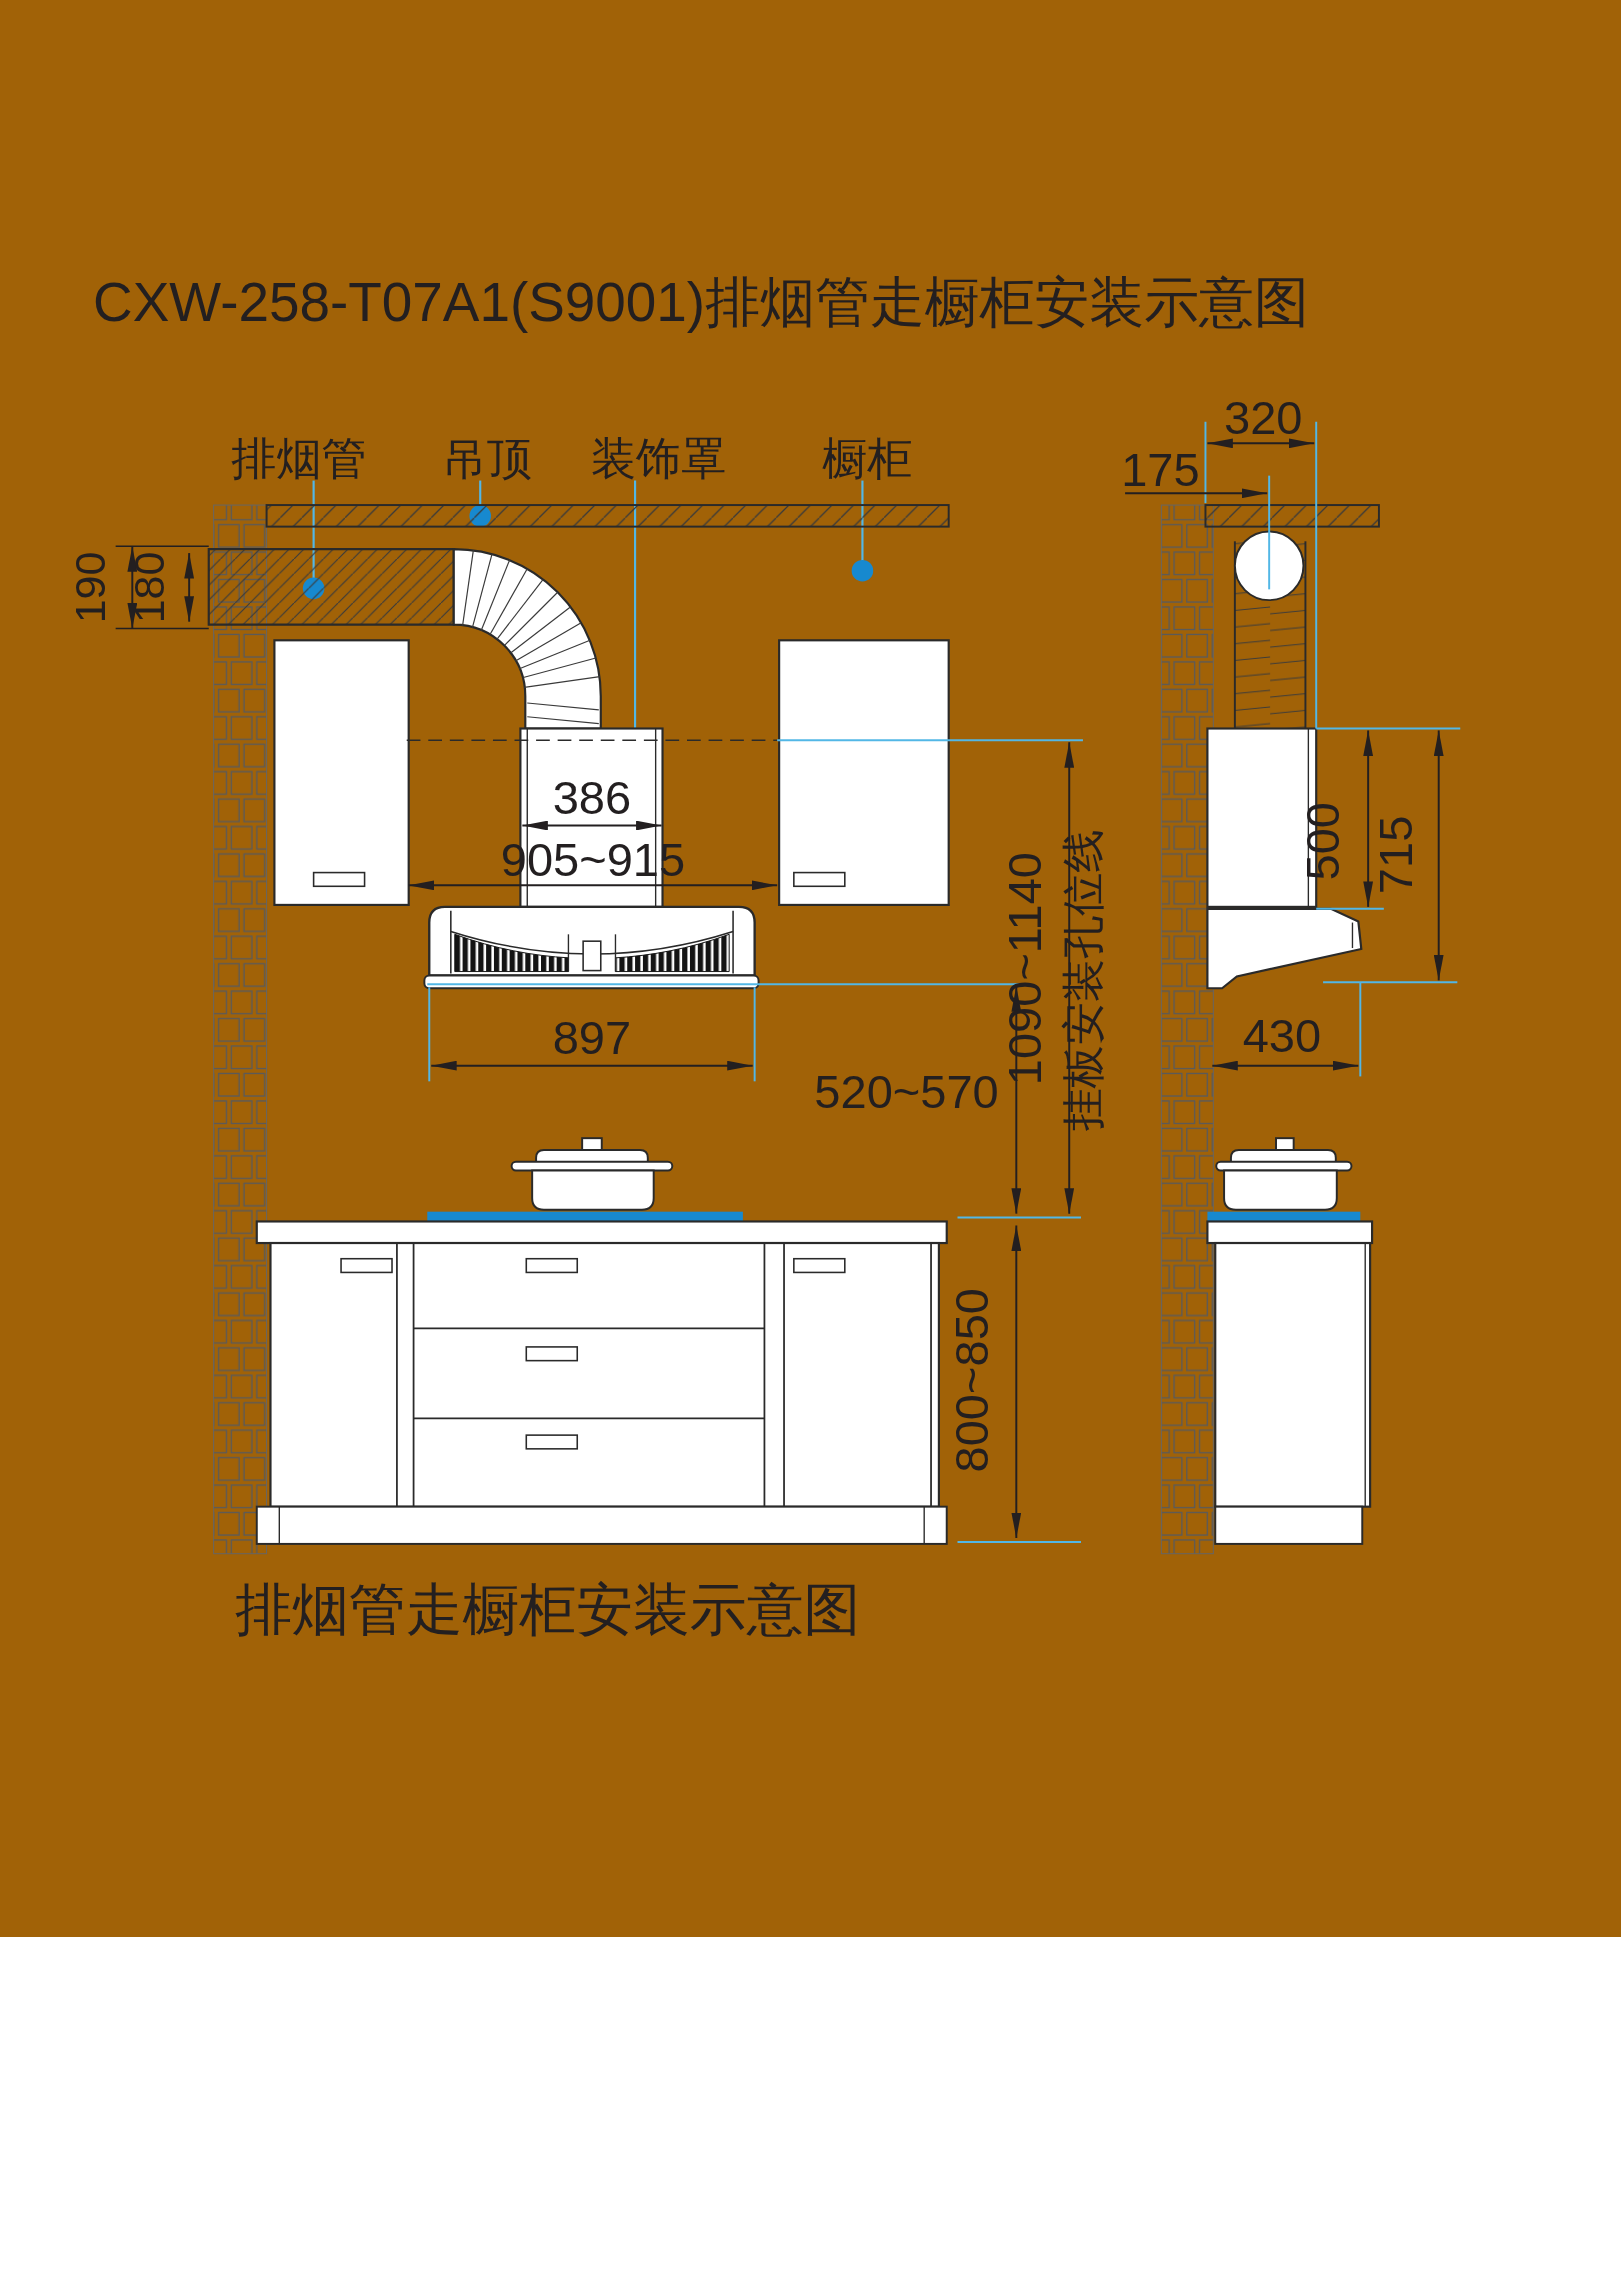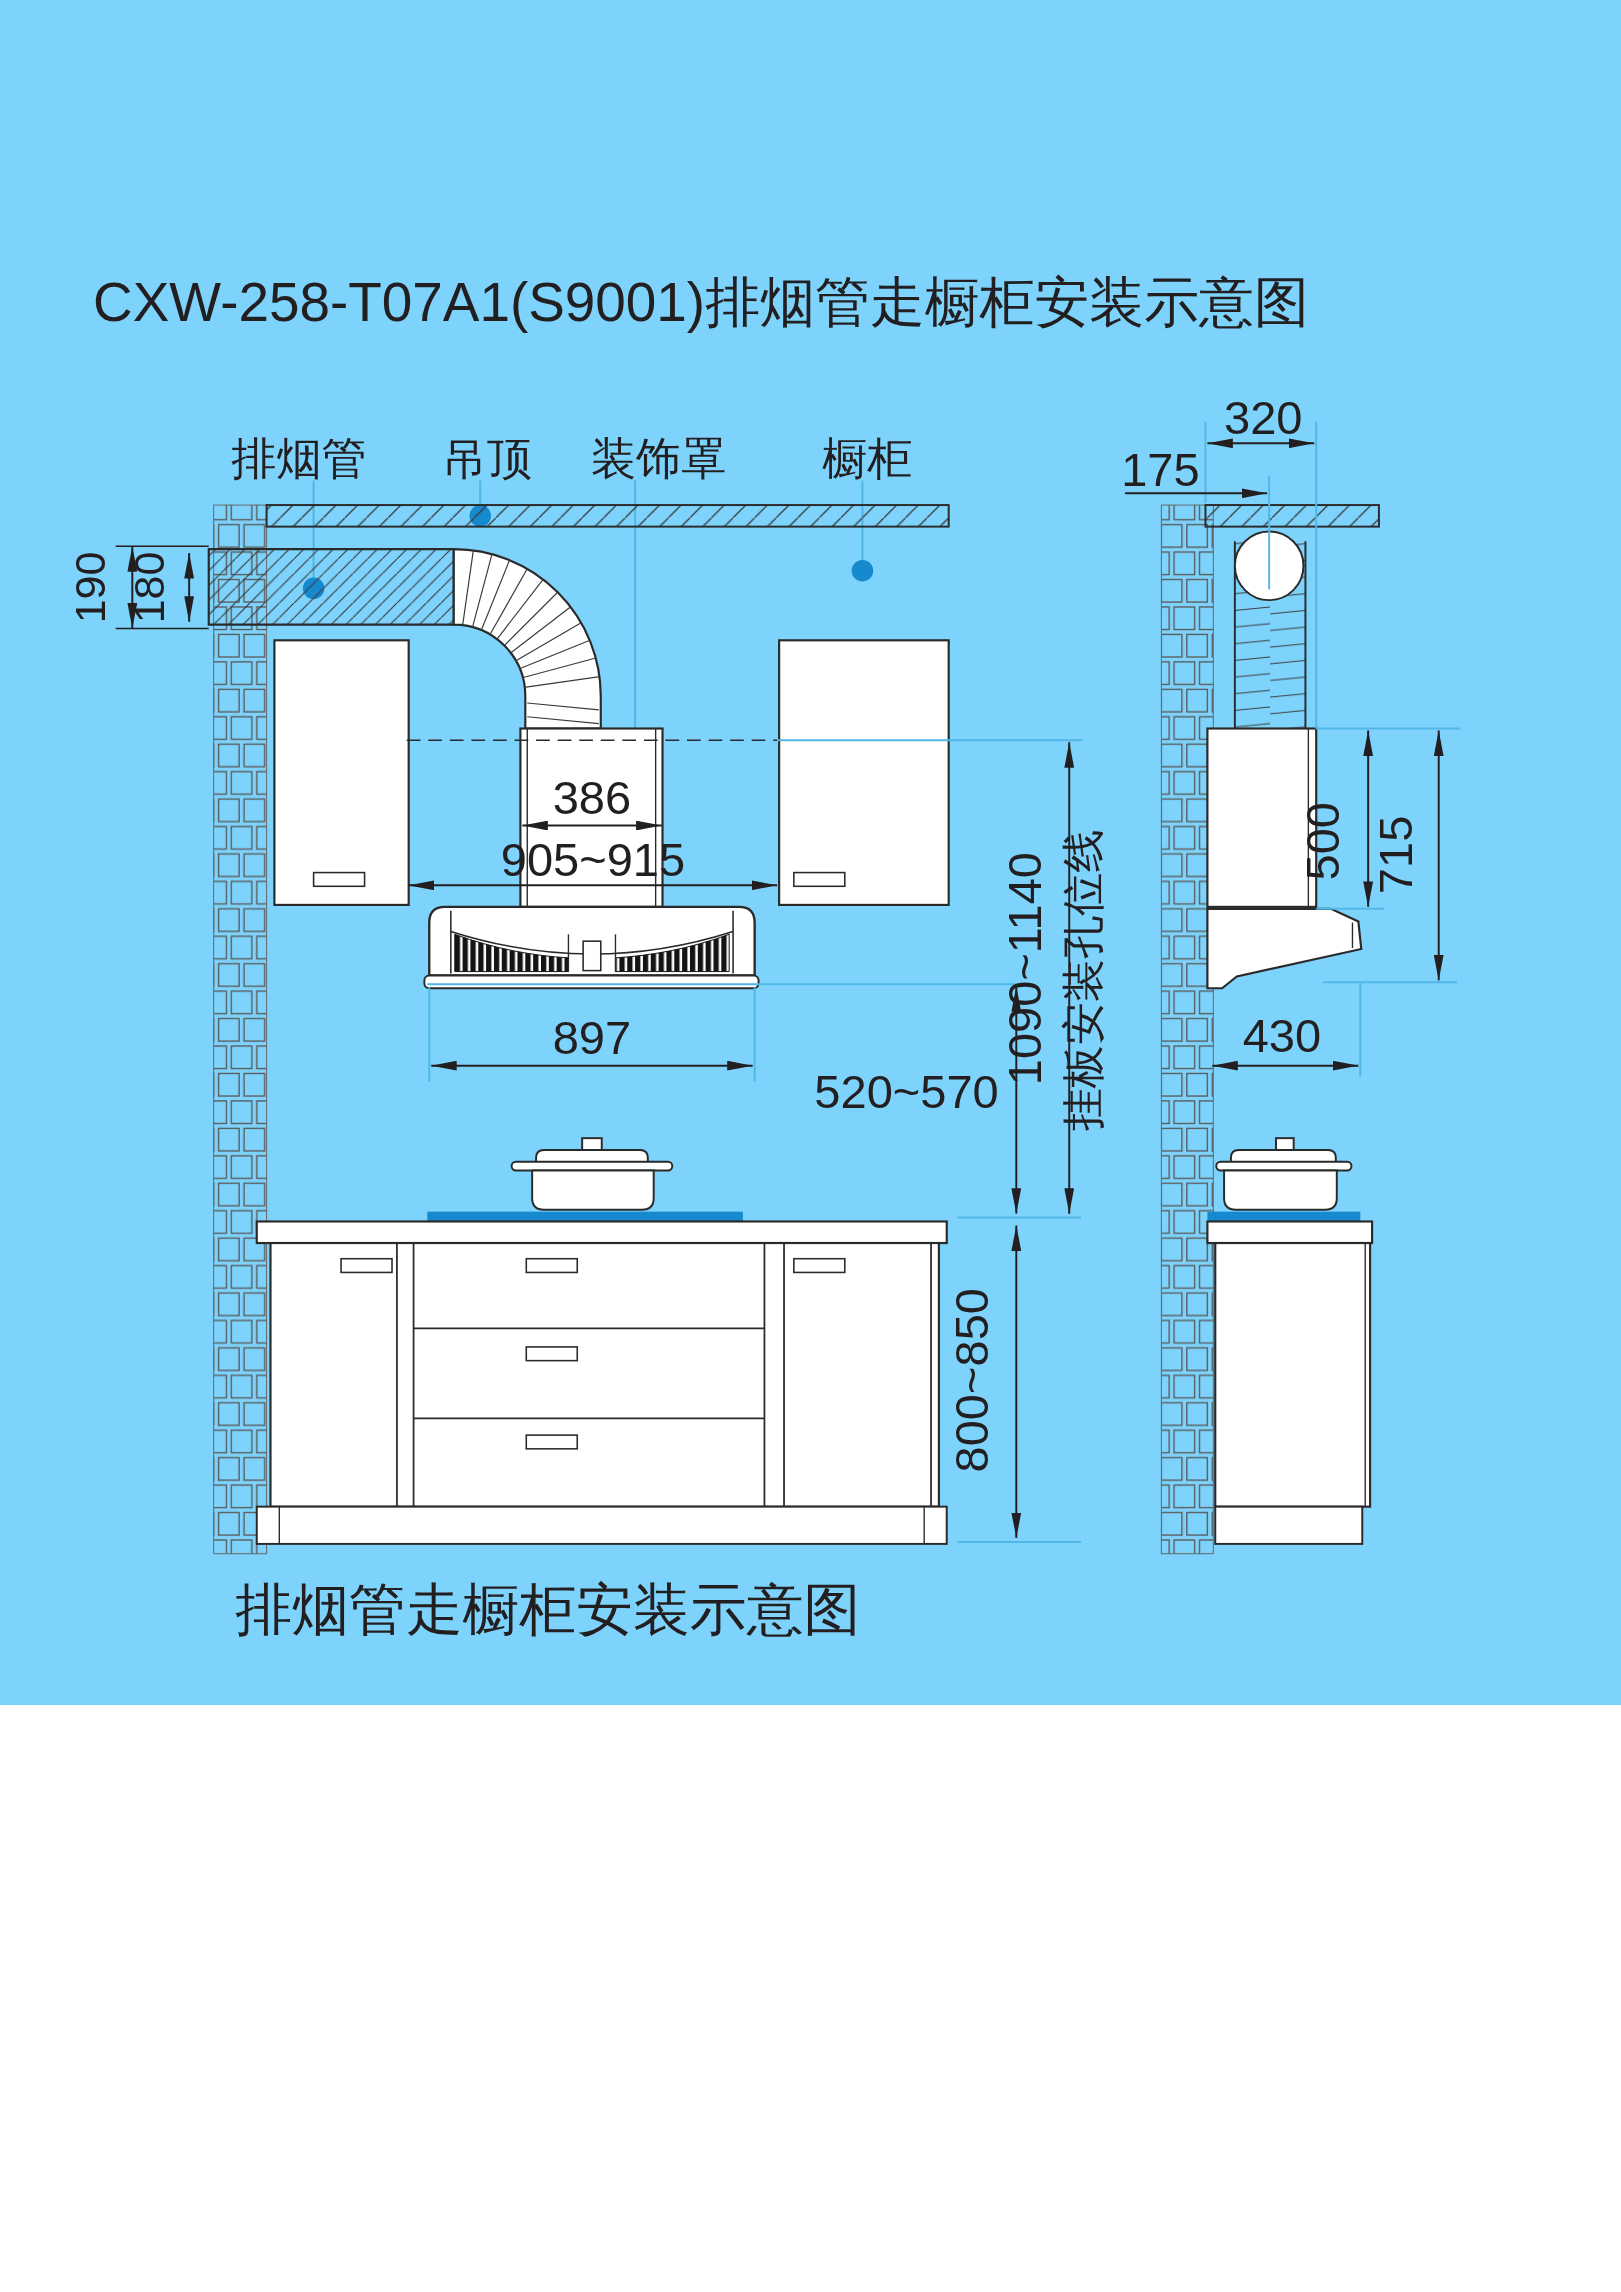--- a/index.html
+++ b/index.html
@@ -1,16 +1,16 @@
 <!DOCTYPE html>
 <html><head>
 <meta charset="utf-8">
 <style>
   html,body{margin:0;padding:0;background:#ffffff;}
-  #page{position:relative;width:1621px;height:1705px;background:#7dd3fc;overflow:hidden;
+  #page{position:relative;width:1621px;height:1937px;background:#a16207;overflow:hidden;
         font-family:"Liberation Sans", sans-serif;}
   svg{display:block;}
   text{fill:#231f20;font-family:"Liberation Sans", sans-serif;}
   .t-title{font-size:56px;}
   .t-label{font-size:46px;}
   .t-dim{font-size:48px;}
   .t-dim-s{font-size:44px;}
   .t-caption{font-size:58px;}
 </style>
 </head>

